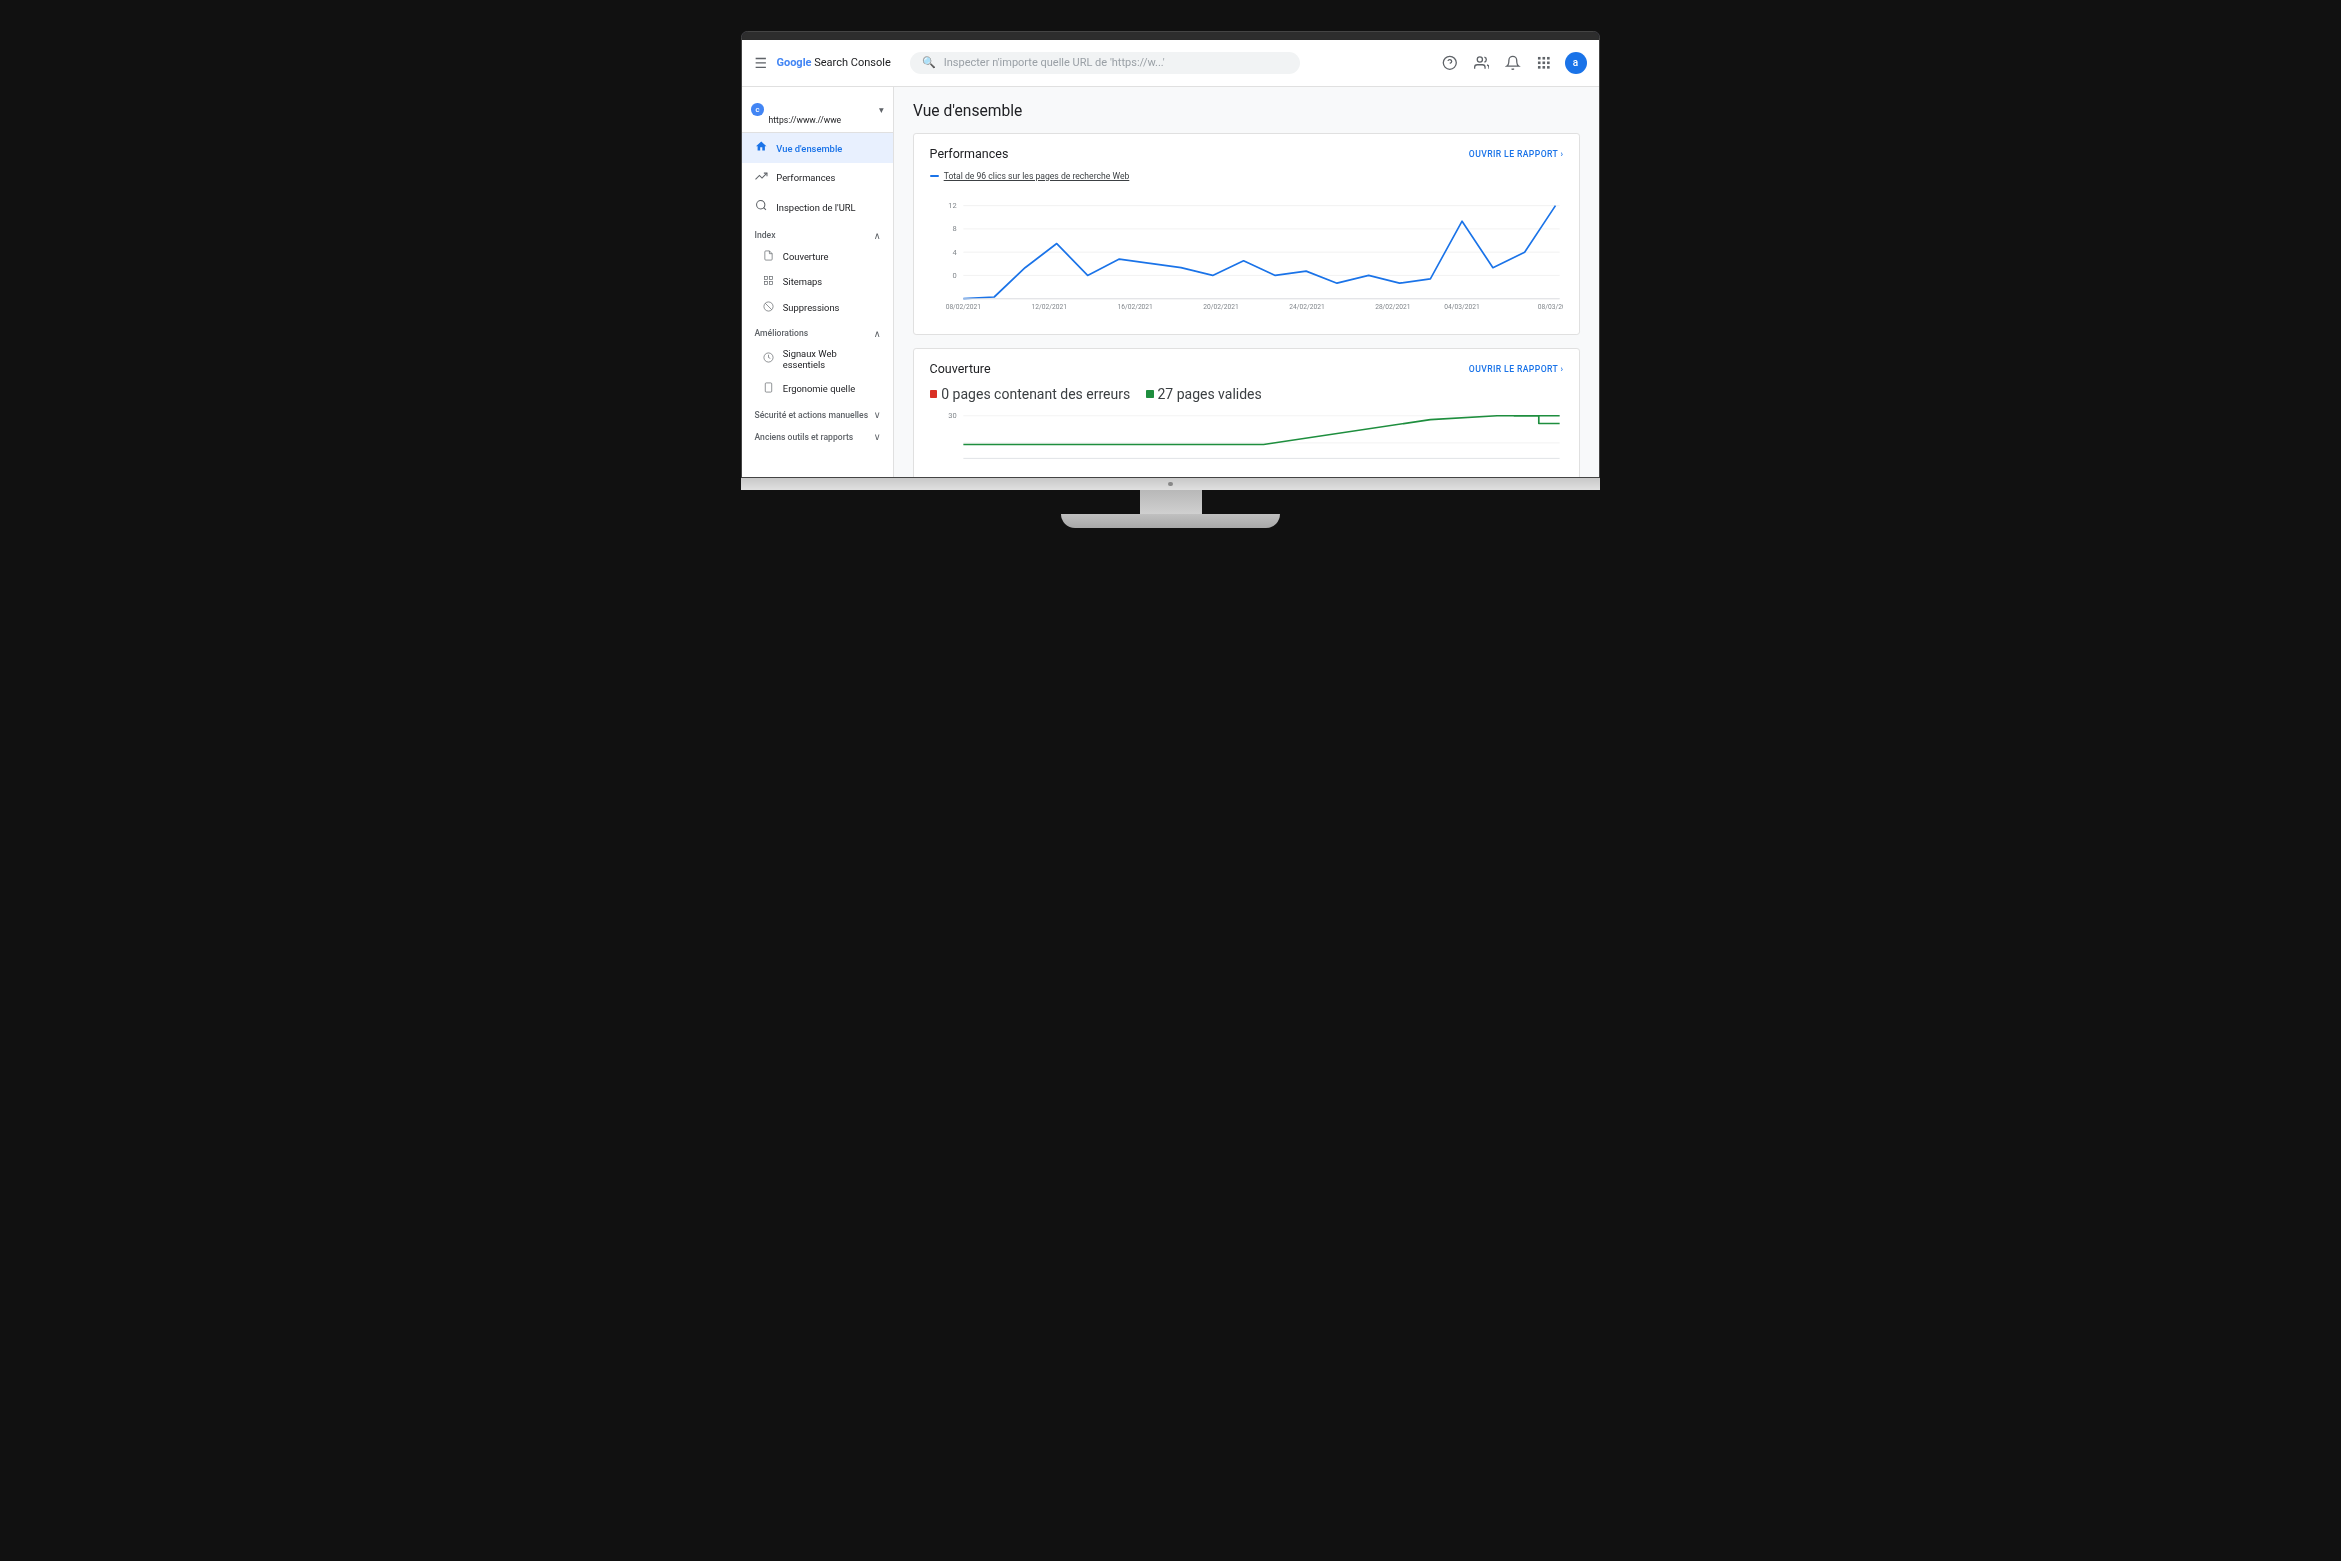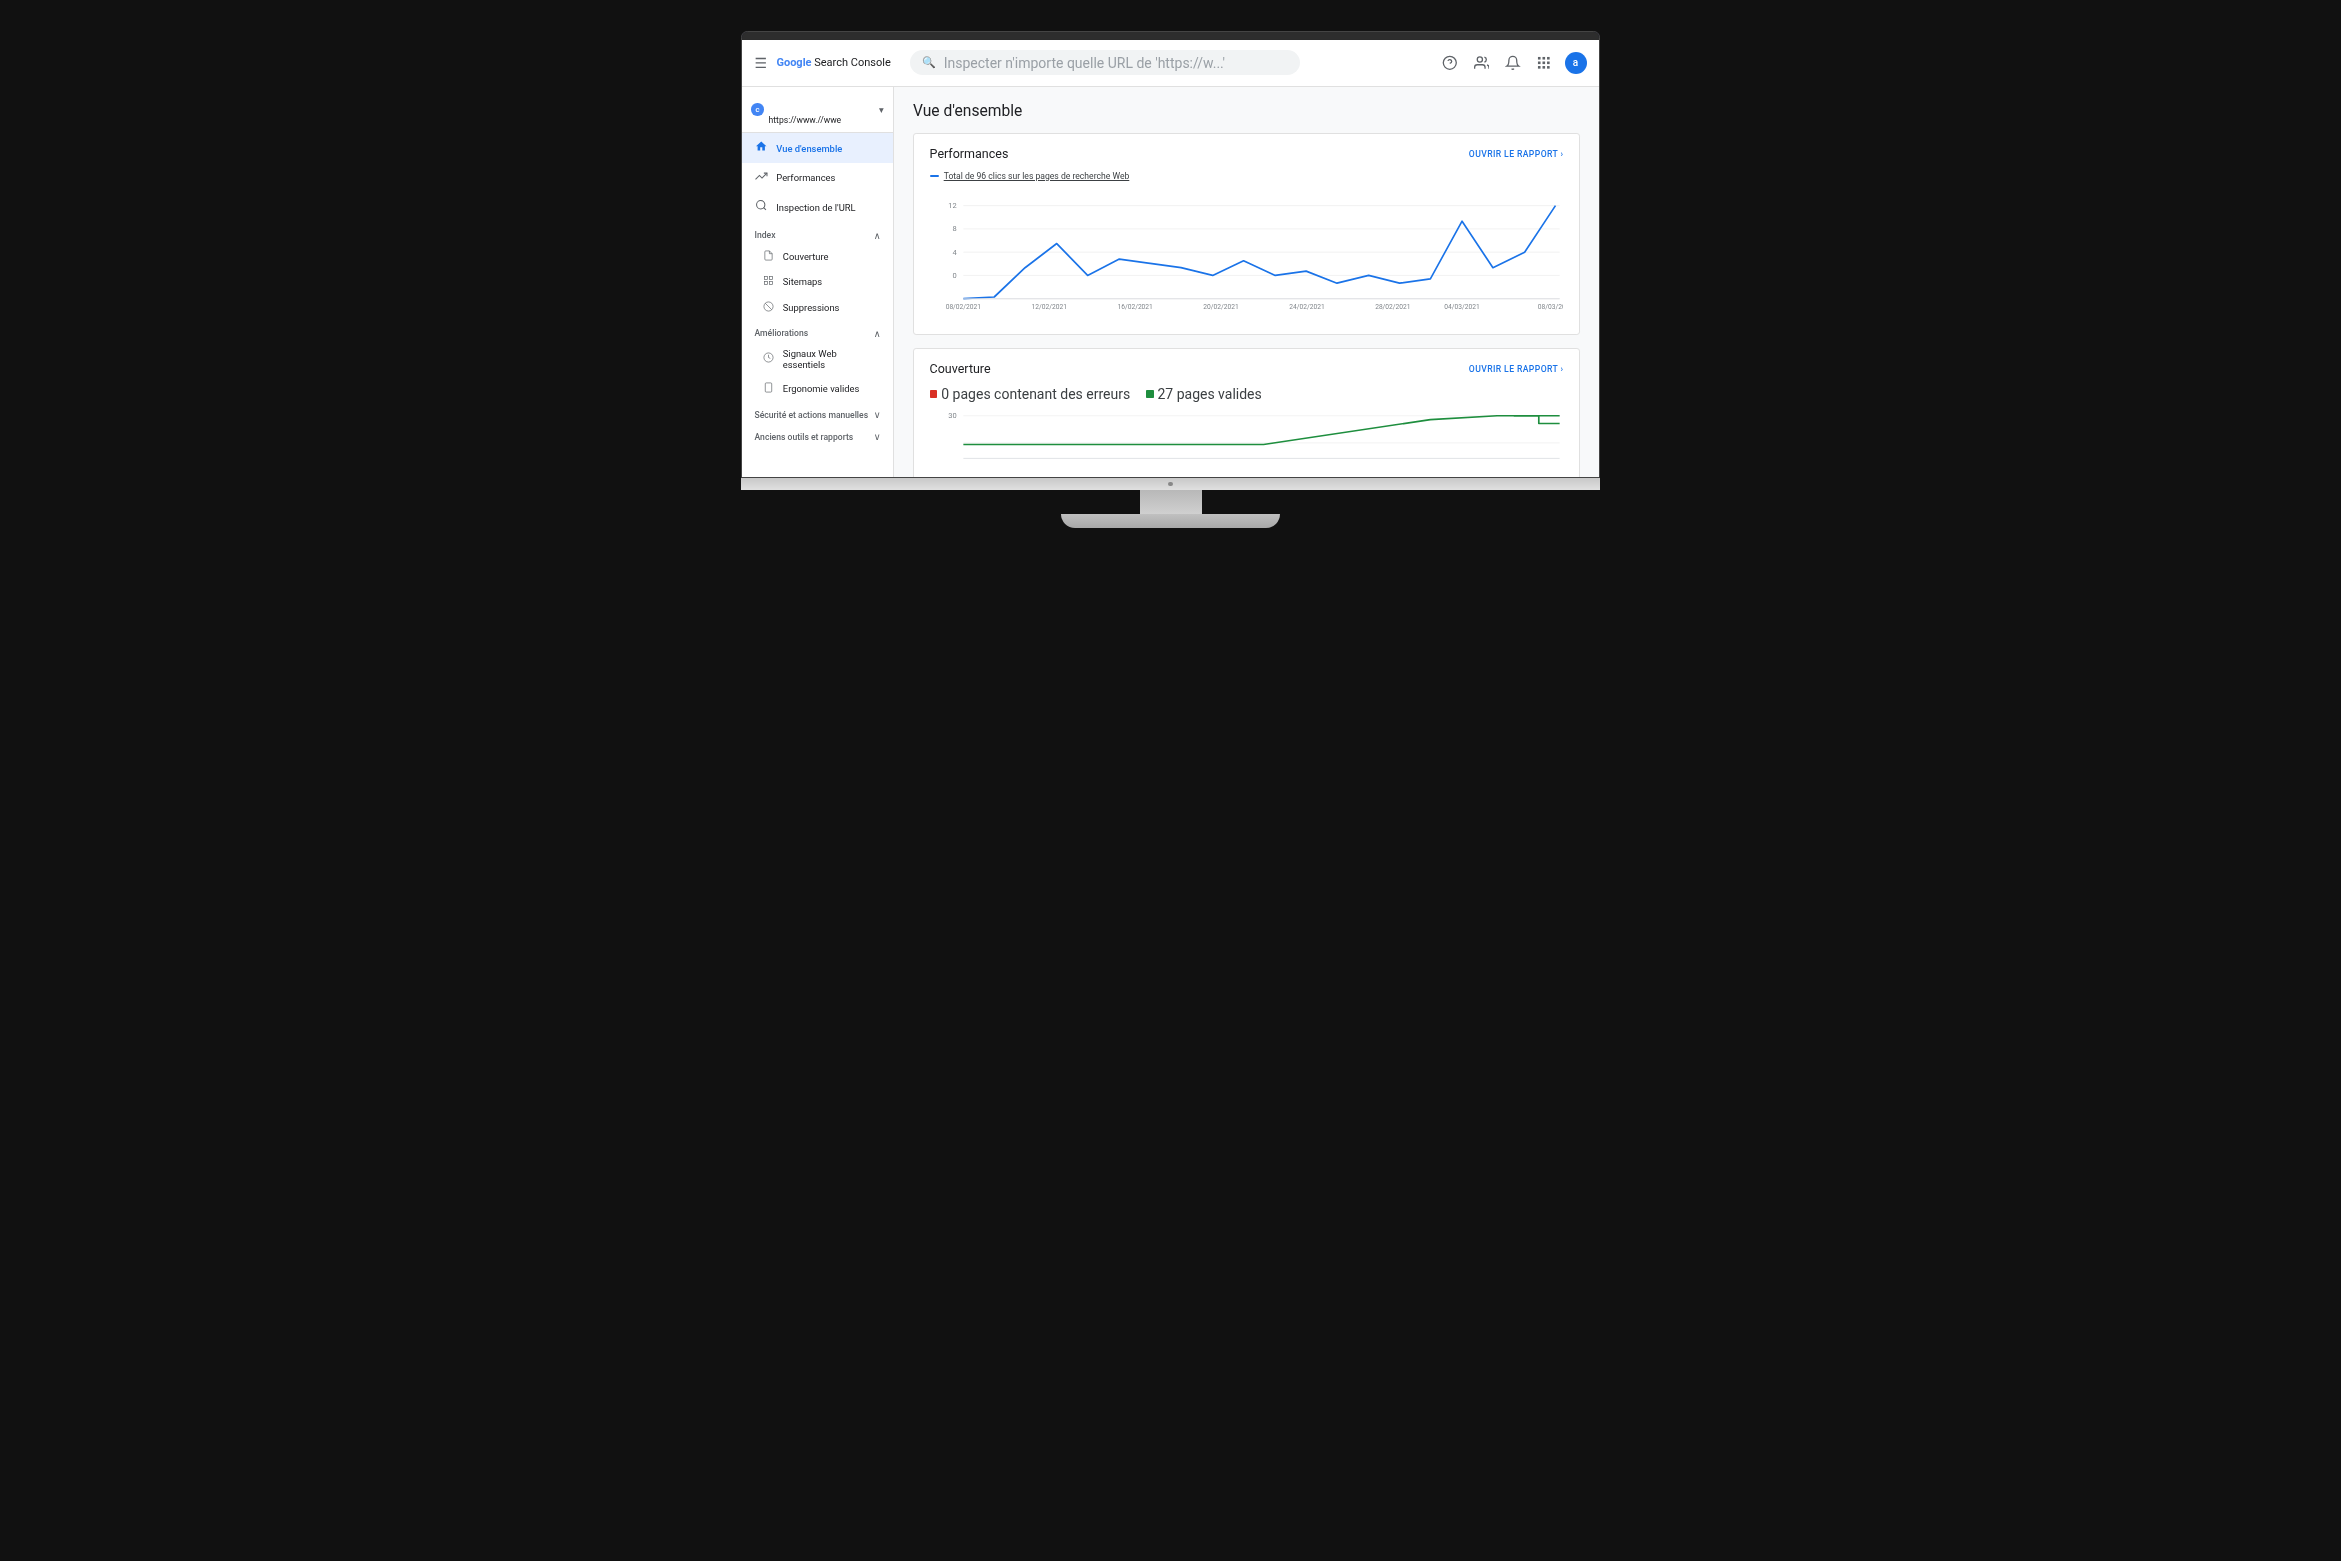--- a/index.html
+++ b/index.html
@@ -97,21 +97,21 @@
     }
 
     .gsc-search-icon {
       color: #5f6368;
       margin-right: 7.8px;
       font-size: 11px;
     }
 
     .gsc-search-placeholder {
       color: #9aa0a6;
-      font-size: 14px;
+      font-size: 11px;
     }
 
     .gsc-header-actions {
       display: flex;
       align-items: center;
       gap: 9.4px;
       margin-left: 15.6px;
     }
 
     .gsc-icon-btn {
@@ -541,21 +541,21 @@
             <span>Signaux Web essentiels</span>
           </div>
 
           <div class="gsc-sub-nav-item">
             <span class="gsc-sub-nav-icon">
               <svg width="11" height="11" viewBox="0 0 24 24" fill="none" stroke="#5f6368" stroke-width="1.5">
                 <rect x="5" y="2" width="14" height="20" rx="2" ry="2"></rect>
                 <line x1="12" y1="18" x2="12.01" y2="18"></line>
               </svg>
             </span>
-            <span>Ergonomie valides</span>
+            <span>Ergonomie quelle</span>
           </div>
 
           <div class="gsc-section-header">
             <span>Sécurité et actions manuelles</span>
             <span class="gsc-section-arrow">∨</span>
           </div>
 
           <div class="gsc-section-header">
             <span>Anciens outils et rapports</span>
             <span class="gsc-section-arrow">∨</span>

